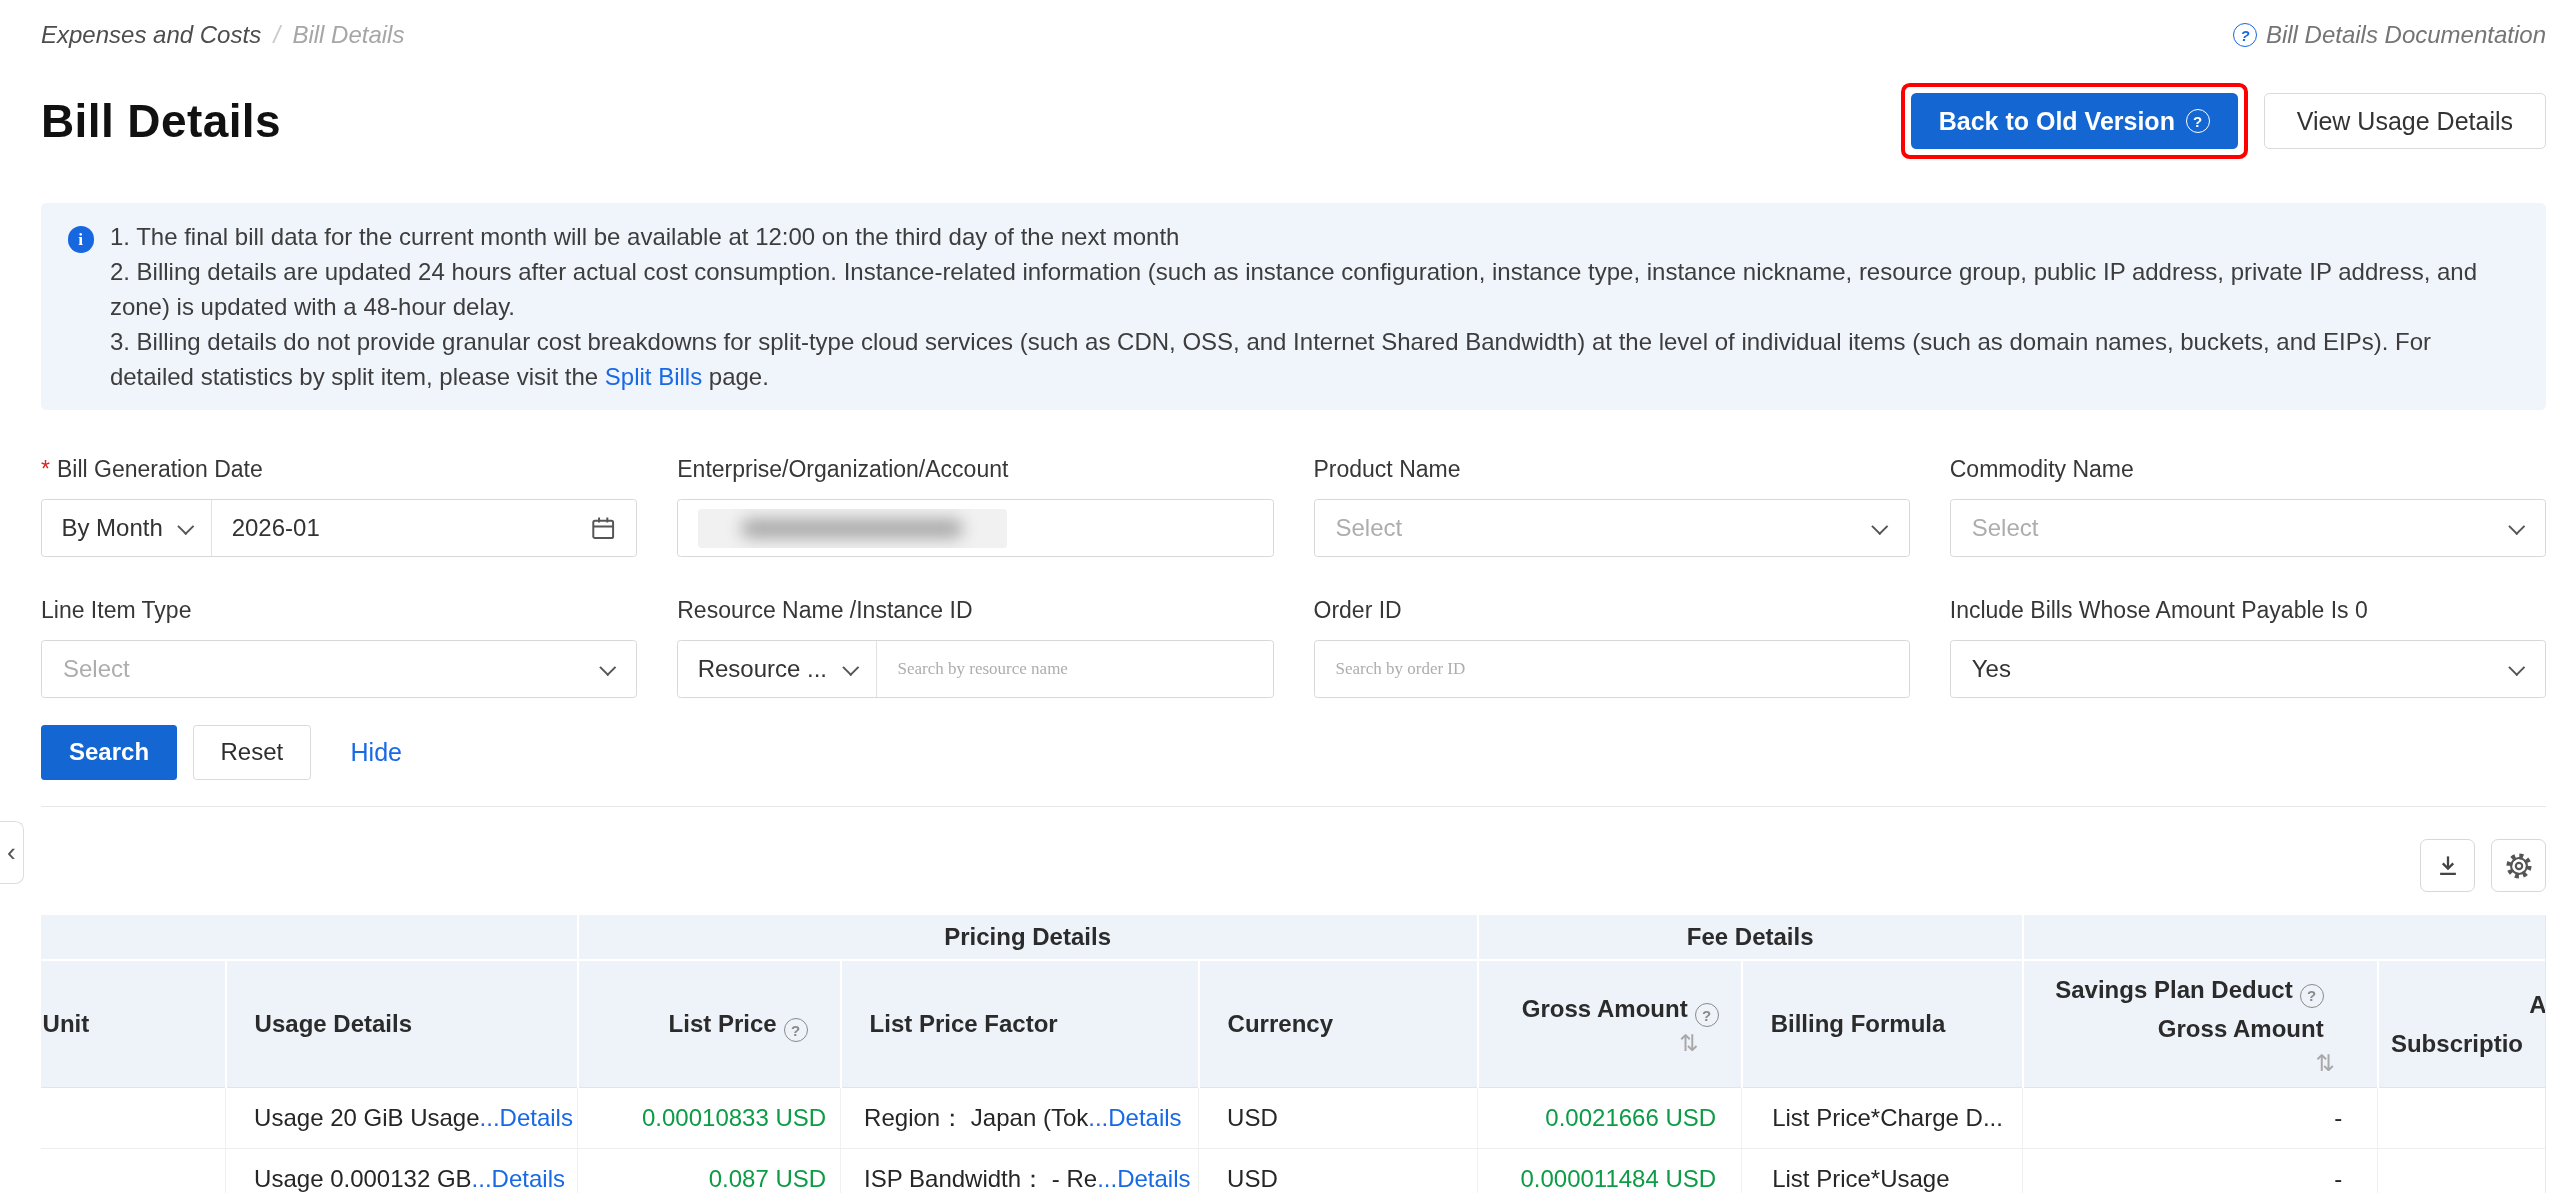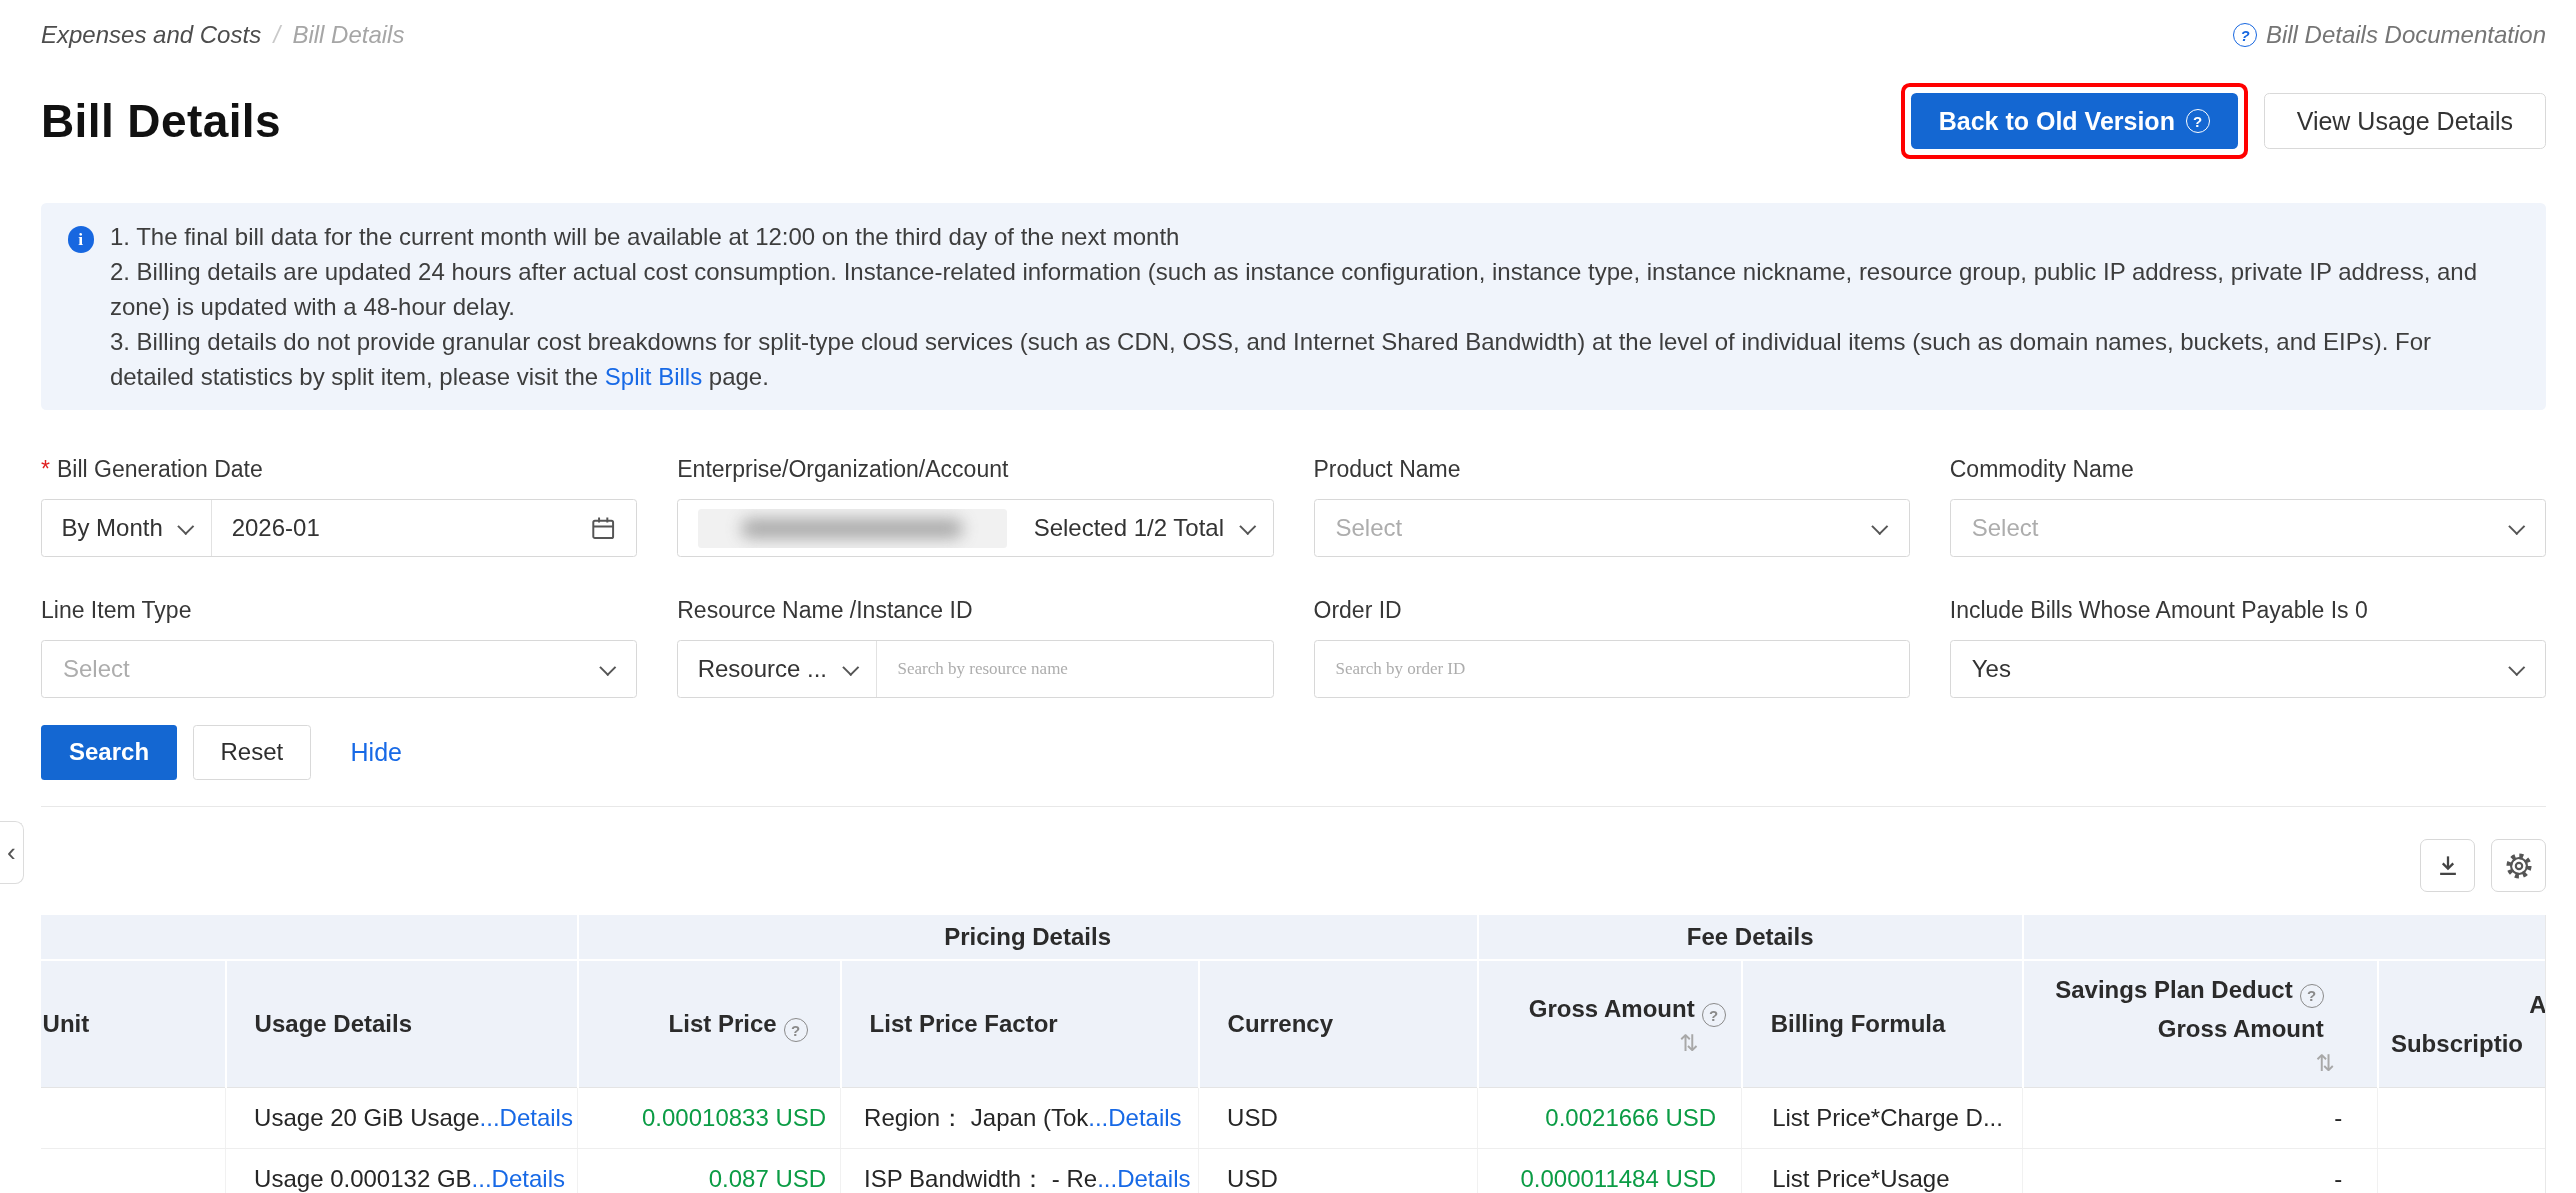--- a/index.html
+++ b/index.html
@@ -85,21 +85,21 @@
 
   
   .table-clip { margin-top:23px; width:2505px; overflow:hidden; border-right:1.8px solid #e8e8e8; }
   table { border-collapse:collapse; table-layout:fixed; width:2610px; margin-left:-26.4px; }
   thead th { background:#eef2f9; font-size:24px; font-weight:700; color:#2b2b2b;
     vertical-align:middle; }
   tr.grouprow th { height:45px; border-bottom:2.6px solid #fff; text-align:center; }
   tr.colrow th { height:127px; border-bottom:1.8px solid #e4e4e4; text-align:left; line-height:39px; }
   thead th + th { border-left:2.6px solid #fff; }
   .al { text-align:left; padding-left:28px; }
-  .ar { text-align:right !important; padding-right:15px; }
+  .ar { text-align:right !important; padding-right:22px; }
   .hdr-lp { text-align:right !important; padding-right:32px; }
   .sortline { text-align:right; padding-right:42px; font-size:23px; color:#a8a8a8;
     font-weight:400; line-height:30px; }
   .sp-line { text-align:right; padding-right:53px; }
   .last-l1 { text-align:right; padding-right:78px; }
   .last-l2 { text-align:left; padding-left:12.3px; white-space:nowrap; }
   tbody td { height:61px; font-size:24px; color:#262626; background:#fff;
     border-bottom:1.8px solid #eeeeee; vertical-align:middle; white-space:nowrap; overflow:hidden; }
   tbody td + td { border-left:1.8px solid #f1f1f1; }
   .c-usage { padding-left:28px; }
@@ -175,24 +175,20 @@
       </div>
     </div>
 
     <div>
       <div class="f-label">Enterprise/Organization/Account</div>
       <div class="field">
         <div class="pill">
             <div class="smudge"></div>
           </div>
         <div class="grow"></div>
-        <div class="seg">
-          <span>Selected 1/2 Total</span>
-          <span class="chev"></span>
-        </div>
       </div>
     </div>
 
     <div>
       <div class="f-label">Product Name</div>
       <div class="field">
         <span class="ph pad-l grow">Select</span>
         <span class="chev" style="margin-right:23px;"></span>
       </div>
     </div>

